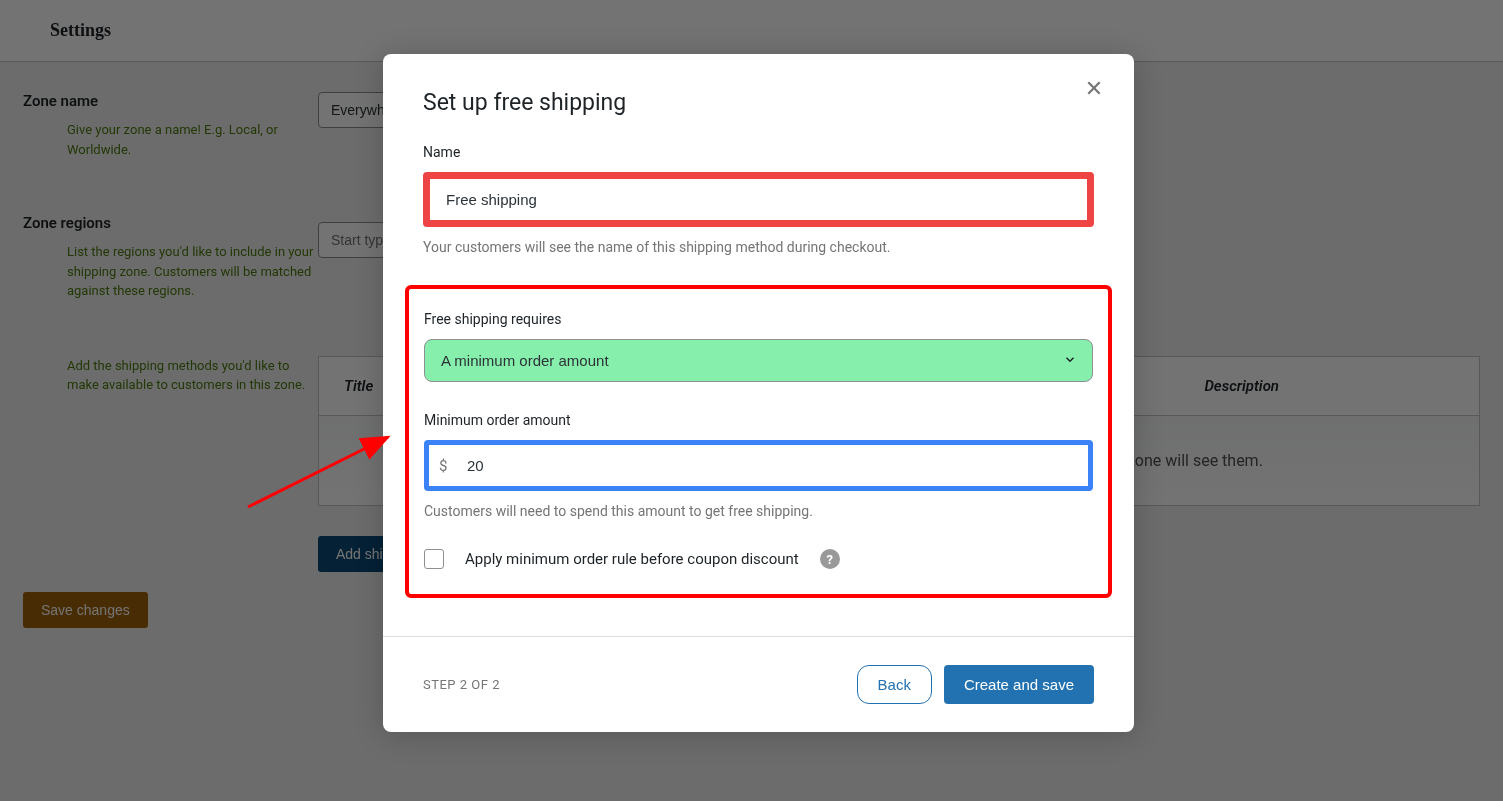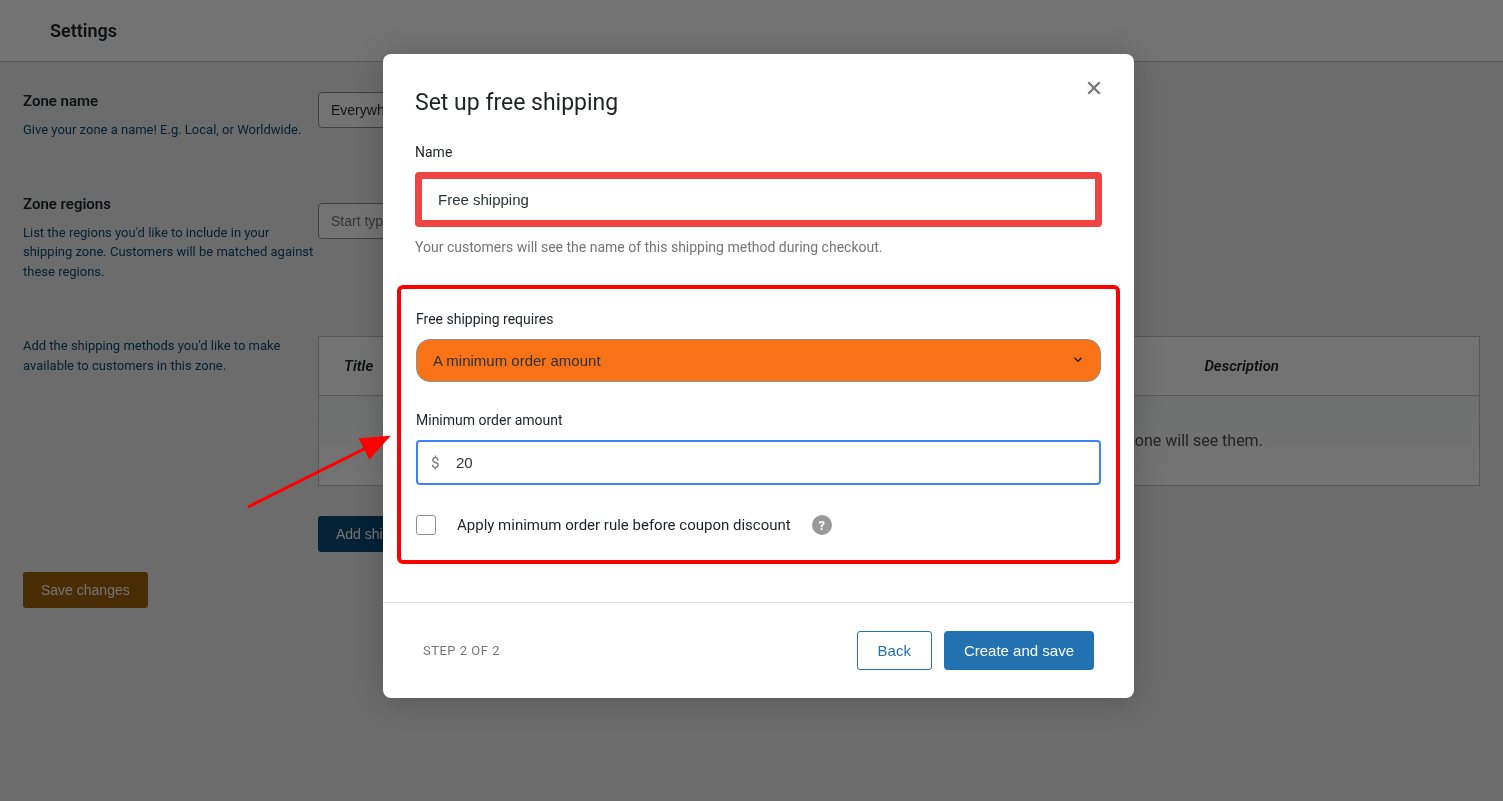--- a/index.html
+++ b/index.html
@@ -17,20 +17,21 @@
     }
     .top-bar {
       background: #fff;
       padding: 20px 50px;
       border-bottom: 1px solid #c3c4c7;
     }
     .top-bar h1 {
       font-size: 18px;
       font-weight: 600;
       color: #1d2327;
+      font-family: Liberation Serif, serif;
     }
     .main-content {
       padding: 30px 23px;
       background: #f0f0f1;
     }
     .field-row {
       display: flex;
       margin-bottom: 55px;
       align-items: flex-start;
     }
@@ -39,22 +40,23 @@
       flex-shrink: 0;
     }
     .field-label h3 {
       font-size: 15px;
       font-weight: 600;
       color: #1d2327;
       margin-bottom: 10px;
     }
     .field-label p {
       font-size: 13px;
-      color: #0c4a6e;
+      color: #4d7c0f;
       line-height: 1.5;
+      margin-left: 44px;
     }
     .field-input {
       flex: 1;
     }
     .text-input {
       width: 360px;
       padding: 9px 12px;
       border: 1px solid #8c8f94;
       border-radius: 4px;
       font-size: 14px;
@@ -134,21 +136,21 @@
       position: absolute;
       top: 54px;
       left: 383px;
       width: 751px;
       background: #fff;
       border-radius: 8px;
       z-index: 200;
       box-shadow: 0 3px 30px rgba(0,0,0,0.2);
     }
     .modal-body {
-      padding: 35px 32px 30px;
+      padding: 35px 40px 30px;
     }
     .modal-title {
       font-size: 23px;
       font-weight: 400;
       color: #1d2327;
       margin-bottom: 28px;
     }
     .modal-close {
       position: absolute;
       top: 24px;
@@ -215,41 +217,41 @@
       right: 16px;
       top: 50%;
       transform: translateY(-50%);
       pointer-events: none;
       color: #1d2327;
     }
     .select-input {
       width: 100%;
       padding: 12px 16px;
       border: 1px solid #8c8f94;
-      border-radius: 14px;
+      border-radius: 8px;
       font-size: 15px;
       color: #2c3338;
       appearance: none;
-      background: #f97316;
+      background: #86efac;
     }
     .currency-input-wrap {
       position: relative;
     }
     .currency-symbol {
       position: absolute;
       left: 15px;
       top: 50%;
       transform: translateY(-50%);
       color: #757575;
       font-size: 15px;
     }
     .currency-input {
       width: 100%;
       padding: 12px 16px 12px 38px;
-      border: 2px solid #3b82f6;
+      border: 5px solid #3b82f6;
       border-radius: 4px;
       font-size: 15px;
       color: #2c3338;
     }
     .checkbox-row {
       display: flex;
       align-items: center;
       gap: 21px;
     }
     .checkbox {
@@ -290,21 +292,21 @@
       margin-left: auto;
       display: flex;
       gap: 12px;
     }
     .btn-back {
       background: #fff;
       color: #2271b1;
       border: 1px solid #2271b1;
       padding: 10px 20px;
       font-size: 15px;
-      border-radius: 3px;
+      border-radius: 12px;
       cursor: pointer;
     }
     .btn-create {
       background: #2271b1;
       color: #fff;
       border: none;
       padding: 10px 20px;
       font-size: 15px;
       border-radius: 4px;
       cursor: pointer;
@@ -393,20 +395,21 @@
           </span>
         </div>
       </div>
 
       <div class="form-group">
         <label class="form-label">Minimum order amount</label>
         <div class="currency-input-wrap">
           <span class="currency-symbol">$</span>
           <input type="text" class="currency-input" value="20" style="">
         </div>
+        <div class="form-help">Customers will need to spend this amount to get free shipping.</div>
       </div>
 
       <div class="form-group" style="margin-bottom:0;">
         <div class="checkbox-row">
           <div class="checkbox"></div>
           <span class="checkbox-label">Apply minimum order rule before coupon discount</span>
           <span class="help-icon">?</span>
         </div>
       </div>
     </div>

